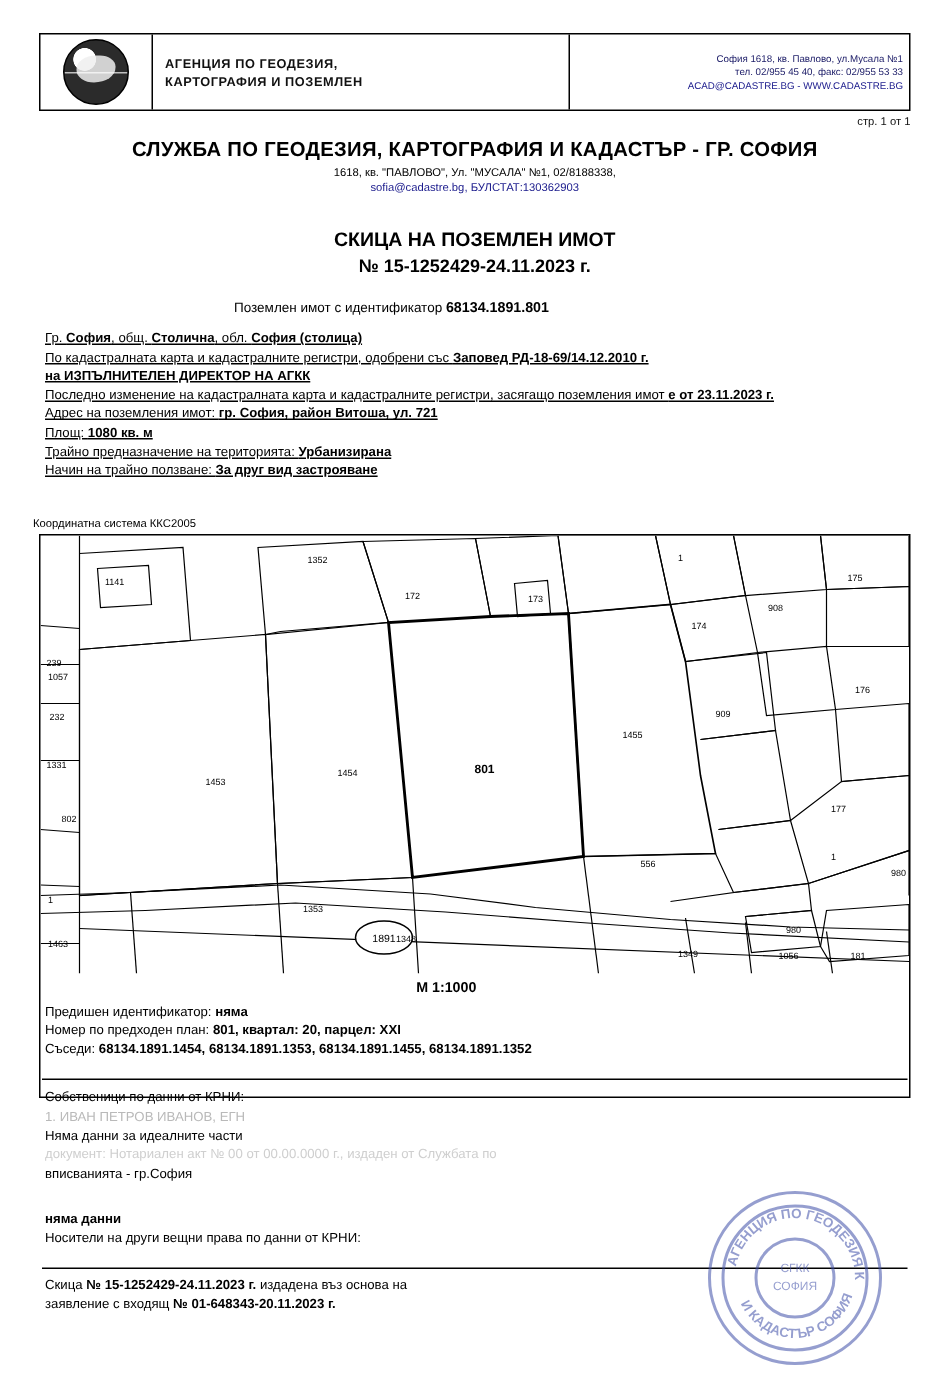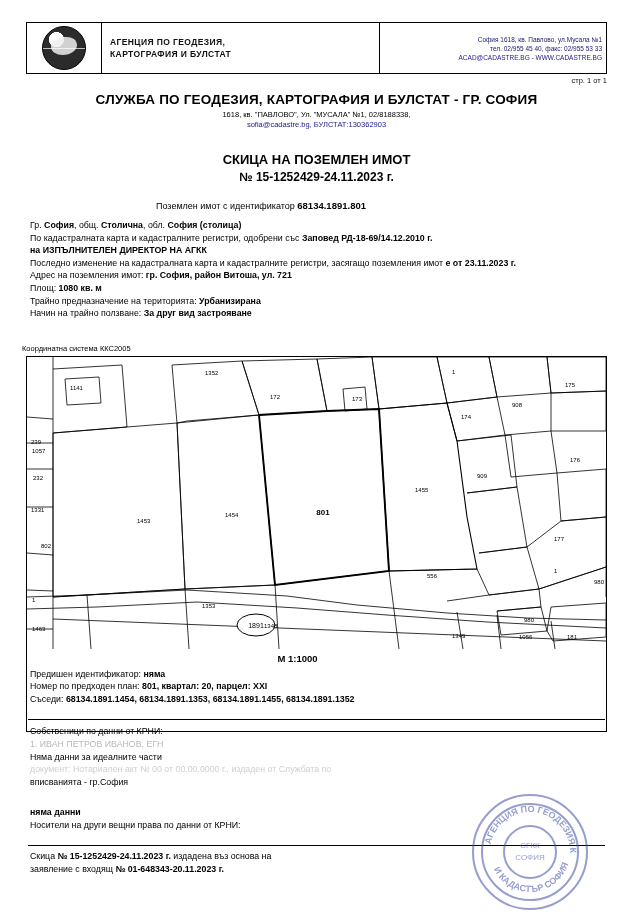--- a/index.html
+++ b/index.html
@@ -160,21 +160,21 @@
 
   
   .info {
     position: absolute;
     left: 30px;
     top: 219px;
     width: 575px;
     font-size: 8.8px;
     line-height: 12.6px;
   }
-  .info div { white-space: normal; }
+  .info div { white-space: normal; text-decoration: underline; }
   .info b { font-weight: bold; }
 
   
   .coord-label {
     position: absolute;
     left: 22px;
     top: 344px;
     font-size: 7.5px;
   }
   .map {
@@ -267,31 +267,31 @@
 <body>
 
 <div class="page">
 
   <div class="header">
     <div class="header-logo">
       <div class="globe"></div>
     </div>
     <div class="header-agency">
       <div class="line">АГЕНЦИЯ ПО ГЕОДЕЗИЯ,</div>
-      <div class="line">КАРТОГРАФИЯ И БУЛСТАТ</div>
+      <div class="line">КАРТОГРАФИЯ И ПОЗЕМЛЕН</div>
     </div>
     <div class="header-contact">
       <div class="line">София 1618, кв. Павлово, ул.Мусала №1</div>
       <div class="line">тел. 02/955 45 40, факс: 02/955 53 33</div>
       <div class="line www">ACAD@CADASTRE.BG - WWW.CADASTRE.BG</div>
     </div>
   </div>
   <div class="page-of">стр. 1 от 1</div>
 
-  <div class="office-title">СЛУЖБА ПО ГЕОДЕЗИЯ, КАРТОГРАФИЯ И БУЛСТАТ - ГР. СОФИЯ</div>
+  <div class="office-title">СЛУЖБА ПО ГЕОДЕЗИЯ, КАРТОГРАФИЯ И КАДАСТЪР - ГР. СОФИЯ</div>
   <div class="office-addr">
     <div>1618, кв. "ПАВЛОВО", Ул. "МУСАЛА" №1, 02/8188338,</div>
     <div class="mail">sofia@cadastre.bg, БУЛСТАТ:130362903</div>
   </div>
 
   <div class="doc-title">СКИЦА НА ПОЗЕМЛЕН ИМОТ</div>
   <div class="doc-number">№ 15-1252429-24.11.2023 г.</div>
   <div class="ident-line">
     <span>Поземлен имот с  идентификатор</span>
     <b>68134.1891.801</b>

